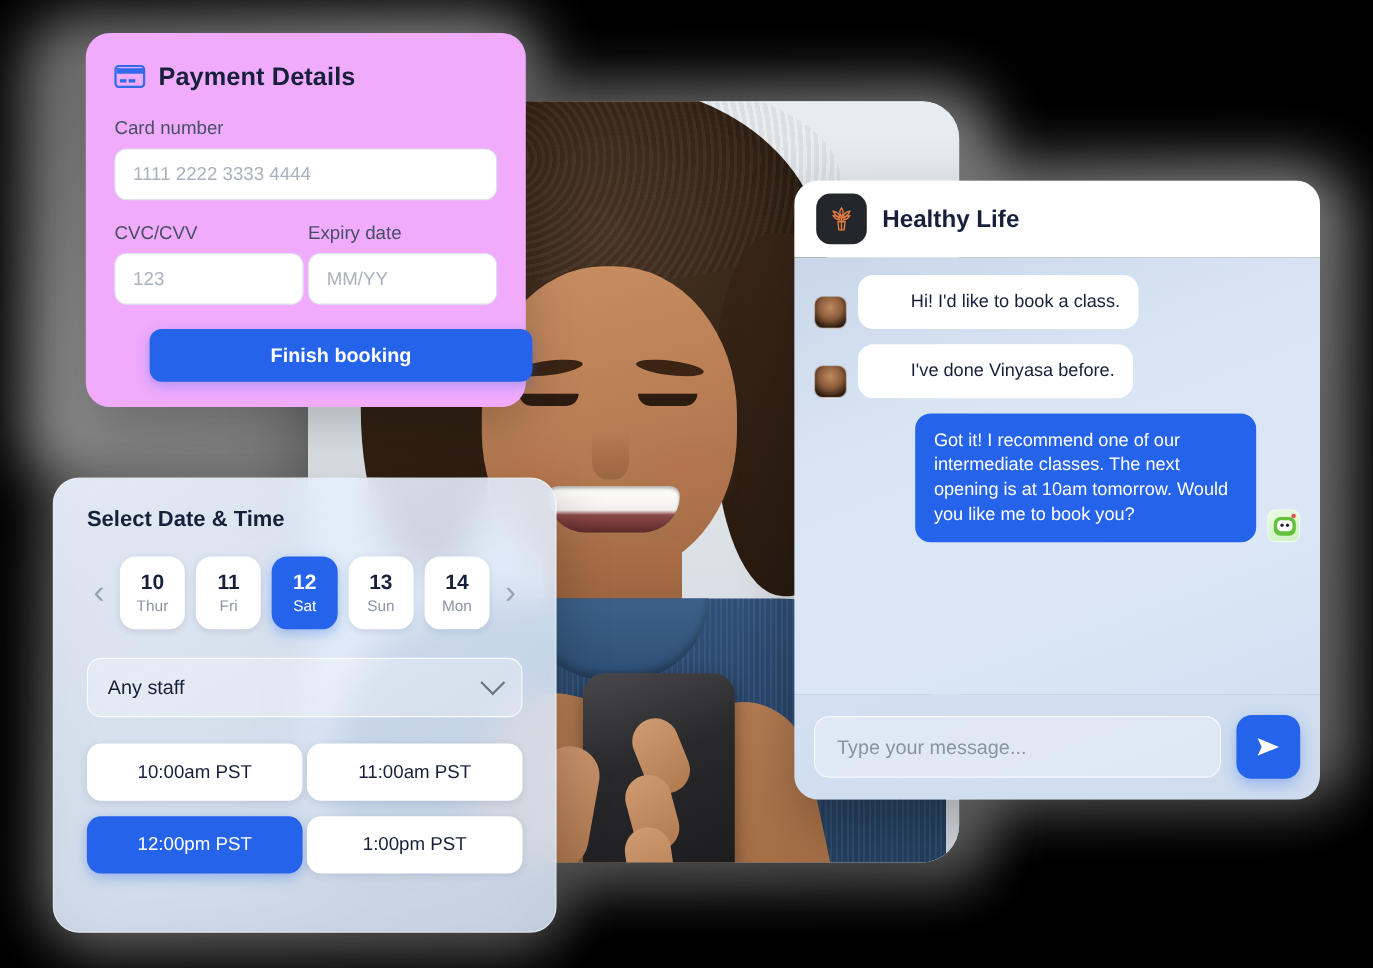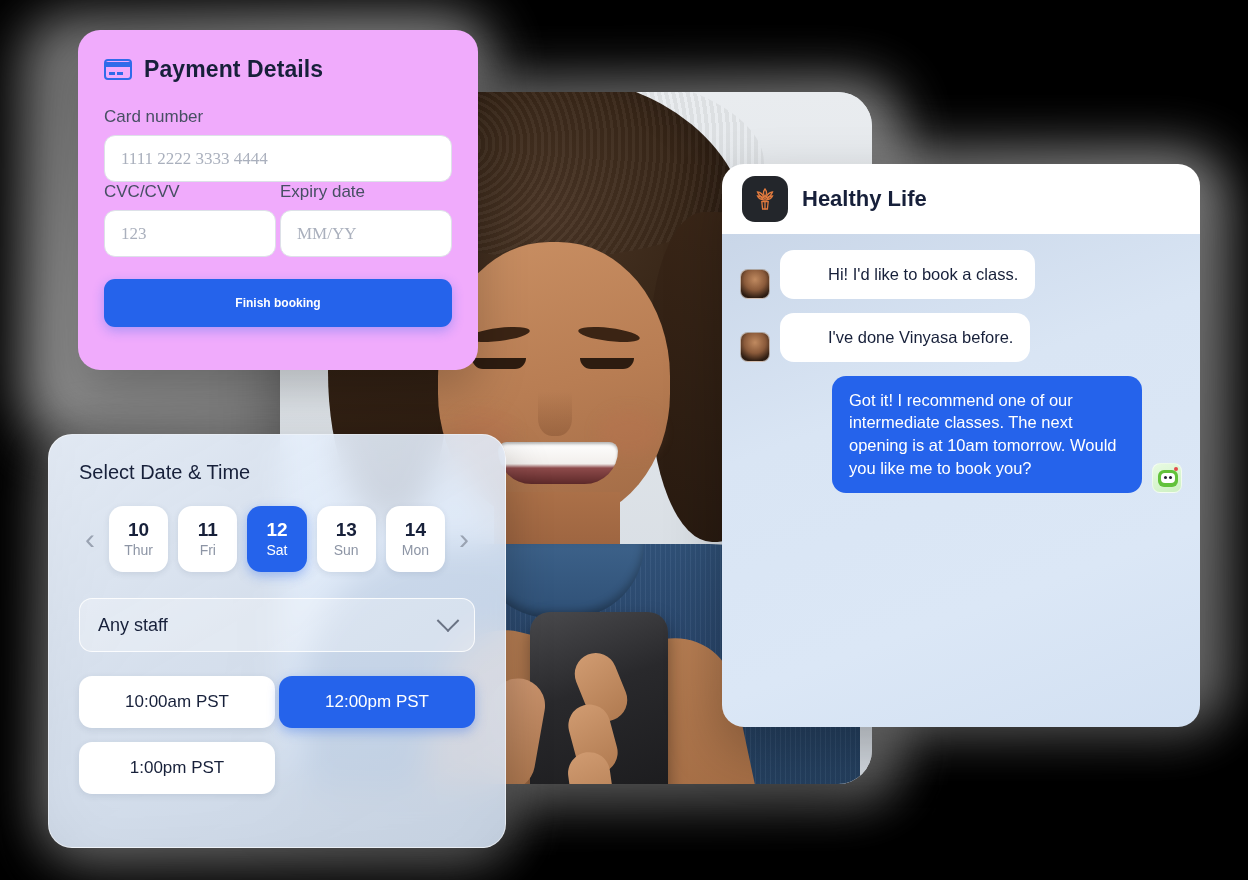--- a/index.html
+++ b/index.html
@@ -113,42 +113,43 @@
   .card-icon:before { content:""; position:absolute; left:-0.5px; right:-0.5px; top:1px;
     height:4.5px; background:#2f6bea; }
   .card-icon:after { content:""; position:absolute; left:3px; bottom:3.5px;
     width:6px; height:3px; background:#2f6bea;
     box-shadow:8px 0 0 #2f6bea; }
   .pay-title { font-size:23px; font-weight:700; color:#17203a; letter-spacing:.1px; }
   .fld-label { font-size:17px; color:#474f63; margin-bottom:8px; }
   .fld {
     width:100%; height:47px; border:1px solid #dde1e8; border-radius:11px;
     background:#fff; padding:0 16px; font-size:17px; color:#11182a;
-    font-family:Liberation Serif, serif; outline:none;
+    font-family:Liberation Sans, sans-serif; outline:none;
   }
   .fld::placeholder { color:#aab0bd; }
-  .row2 { display:flex; gap:4px; }
+  .row2 { display:flex; gap:4px; margin-top:20px; }
   .row2 > div { flex:1; }
   #finish-booking {
     margin-top:22px; width:100%; height:48px; border:none; border-radius:11px;
-    background:#2563eb; color:#fff; font-size:12px; font-weight:600;
+    background:#2563eb; color:#fff; font-size:18px; font-weight:600;
     font-family:"Liberation Sans", sans-serif; cursor:pointer;
     box-shadow:0 4px 12px rgba(37,99,235,.32);
+    margin-left:32px;
   }
 
   
   #datetime-card {
     position:absolute; left:48px; top:434px; width:458px; height:414px;
     border-radius:24px; padding:26px 30px;
     background:linear-gradient(150deg, rgba(233,241,252,.94) 0%, rgba(224,235,250,.88) 45%, rgba(214,228,246,.86) 100%);
     backdrop-filter:blur(16px);
     box-shadow:0 18px 48px rgba(0,0,0,.24);
     border:1px solid rgba(255,255,255,.5);
   }
-  .dt-title { font-size:20px; font-weight:400; color:#17203a; margin-bottom:22px; }
+  .dt-title { font-size:20px; font-weight:700; color:#17203a; margin-bottom:22px; }
   .date-strip { display:flex; align-items:center; gap:8px; margin-bottom:26px; }
   .chev { width:22px; flex:none; color:#9aa3b2; font-size:30px; line-height:1;
     text-align:center; cursor:pointer; font-weight:300; }
   .date-pill {
     flex:1; height:66px; border-radius:14px; background:#fff;
     display:flex; flex-direction:column; align-items:center; justify-content:center;
     box-shadow:0 2px 6px rgba(25,45,80,.1); cursor:pointer;
   }
   .date-pill.sel { background:#2563eb; box-shadow:0 4px 12px rgba(37,99,235,.36); }
   .dp-num { font-size:19px; font-weight:700; color:#17203a; line-height:1.05; }
@@ -311,20 +312,21 @@
       <div class="chev">›</div>
     </div>
 
     <div id="staff-select">
       <span class="ss-val">Any staff</span>
       <span class="ss-chev"></span>
     </div>
 
     <div class="slots" id="slot-grid">
         <div class="slot">10:00am PST</div>
+        <div class="slot">11:00am PST</div>
         <div class="slot sel">12:00pm PST</div>
         <div class="slot">1:00pm PST</div>
       </div>
   </div>
 
   <div id="chat-card">
     <div class="chat-head">
       <span class="brand-logo">
         <svg width="30" height="30" viewBox="0 0 30 30" aria-hidden="true">
           <g fill="none" stroke="#e07a3e" stroke-width="1.3" stroke-linecap="round">
@@ -352,14 +354,22 @@
         </div>
         <div class="msg out">
           <div class="bub out">Got it! I recommend one of our intermediate classes. The next opening is at 10am tomorrow. Would you like me to book you?</div>
           <div class="av av-bot">
             <span class="bot-face"></span>
             <span class="bot-dot"></span>
           </div>
         </div>
       </div>
 
+    <div class="chat-foot">
+      <input id="message-input" placeholder="Type your message..." style="">
+      <button id="send-button">
+        <svg width="26" height="26" viewBox="0 0 24 24" aria-hidden="true">
+          <path d="M3 4.5 21 12 3 19.5 6.4 12z" fill="#fff"></path>
+        </svg>
+      </button>
+    </div>
   </div>
 </div>
 
 </body></html>

